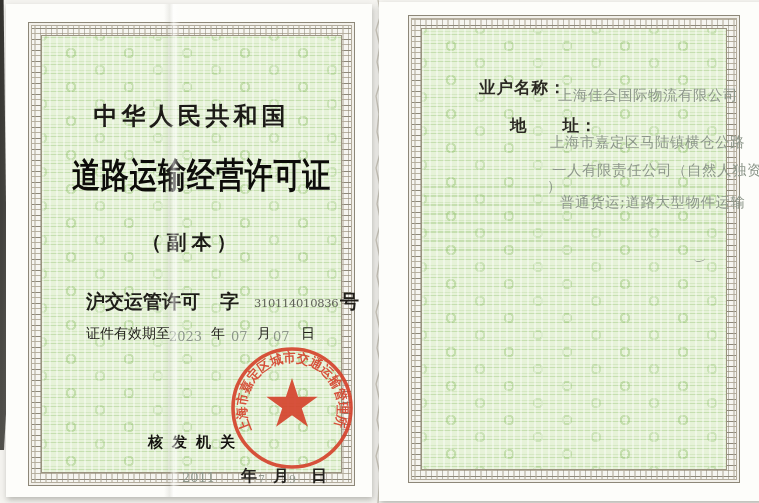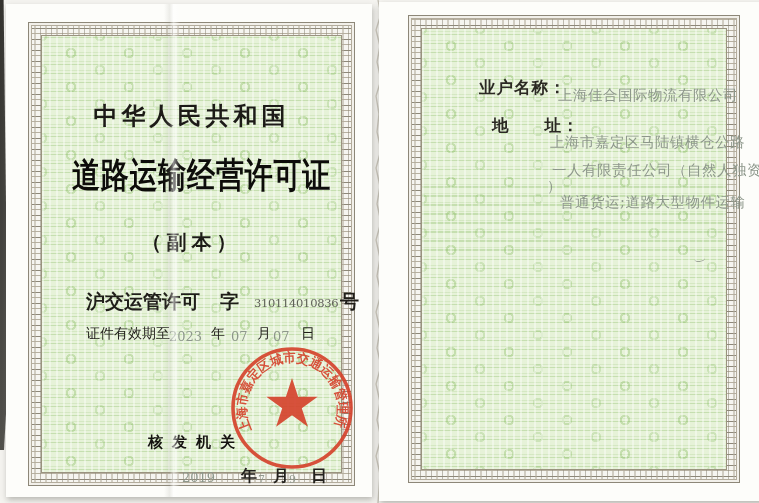--- a/index.html
+++ b/index.html
@@ -96,21 +96,21 @@
           </defs>
           <circle cx="67" cy="67" r="59" fill="none" stroke="#d5402a" stroke-width="3.6"></circle>
           <path d="M67,37 L73.1,55.7 L92.7,55.7 L76.8,67.2 L82.9,85.8 L67,74.3 L51.1,85.8 L57.2,67.2 L41.3,55.7 L60.9,55.7 Z" fill="#d5402a"></path>
           <text font-size="13" fill="#d5402a" font-weight="bold" font-family="DejaVu Serif, Liberation Serif, serif">
             <textPath href="#stamp-arc" startOffset="1" textLength="186" lengthAdjust="spacingAndGlyphs">上海市嘉定区城市交通运输管理所</textPath>
           </text>
         </svg>
 
         <div class="abs center issuer">核发机关</div>
 
-        <span class="abs g13" style="left:140px;top:434px;">2019</span>
+        <span class="abs g13" style="left:140px;top:434px;">2011</span>
         <span class="abs d16" style="left:199px;top:430px;">年</span>
         <span class="abs g11" style="left:216px;top:437px;">7</span>
         <span class="abs d16" style="left:231px;top:430px;">月</span>
         <span class="abs g11" style="left:247px;top:437px;">9</span>
         <span class="abs d16" style="left:269px;top:430px;">日</span>
       </div>
     </div>
     <div class="crease"></div>
   </div>
 
@@ -118,21 +118,21 @@
     <path d="M7,0 L10,14 L5,30 L9,46 L6,62 L10,80 L5,96 L8,114 L6,132 L10,150 L5,168 L9,186 L6,204 L10,222 L5,240 L9,258 L6,276 L10,294 L5,312 L9,330 L6,348 L10,366 L5,384 L9,402 L6,420 L10,438 L5,456 L9,474 L7,503" fill="none" stroke="#c5c1b6" stroke-width="1.4" opacity="."></path>
   </svg>
 
   <div class="page page-right">
     <div class="frame frame-right">
       <div class="paper">
 
         <span class="abs field-label" style="left:57px;top:48px;">业户名称：</span>
         <span class="abs field-value" style="left:136px;top:57px;">上海佳合国际物流有限公司</span>
 
-        <span class="abs field-label" style="left:70px;top:86px;">地　　址：</span>
+        <span class="abs field-label" style="left:52px;top:86px;padding-left:36px;">地　　址：</span>
         <span class="abs field-value" style="left:128px;top:104px;font-family:Liberation Serif, serif;">上海市嘉定区马陆镇横仓公路</span>
 
         <span class="abs field-value" style="left:130px;top:132px;">一人有限责任公司（自然人独资</span>
         <span class="abs field-value" style="left:125px;top:148px;">）</span>
 
         <span class="abs field-value" style="left:138px;top:164px;">普通货运;道路大型物件运输</span>
 
         <div class="pen-mark"></div>
       </div>
     </div>

